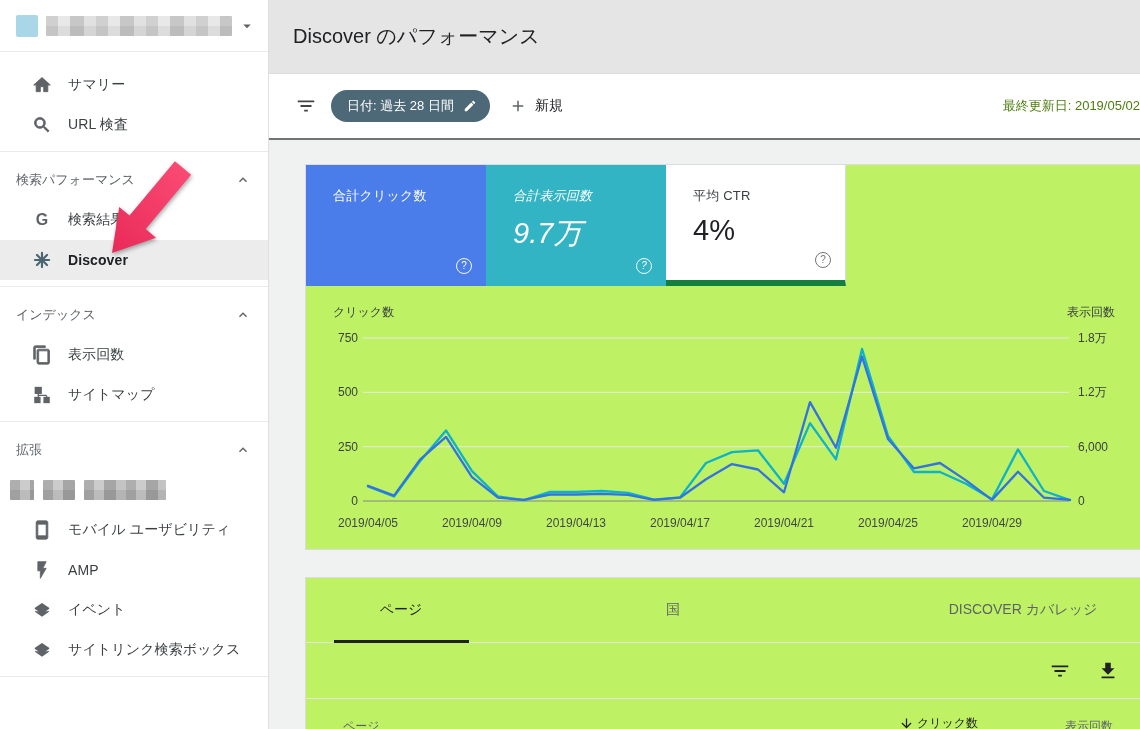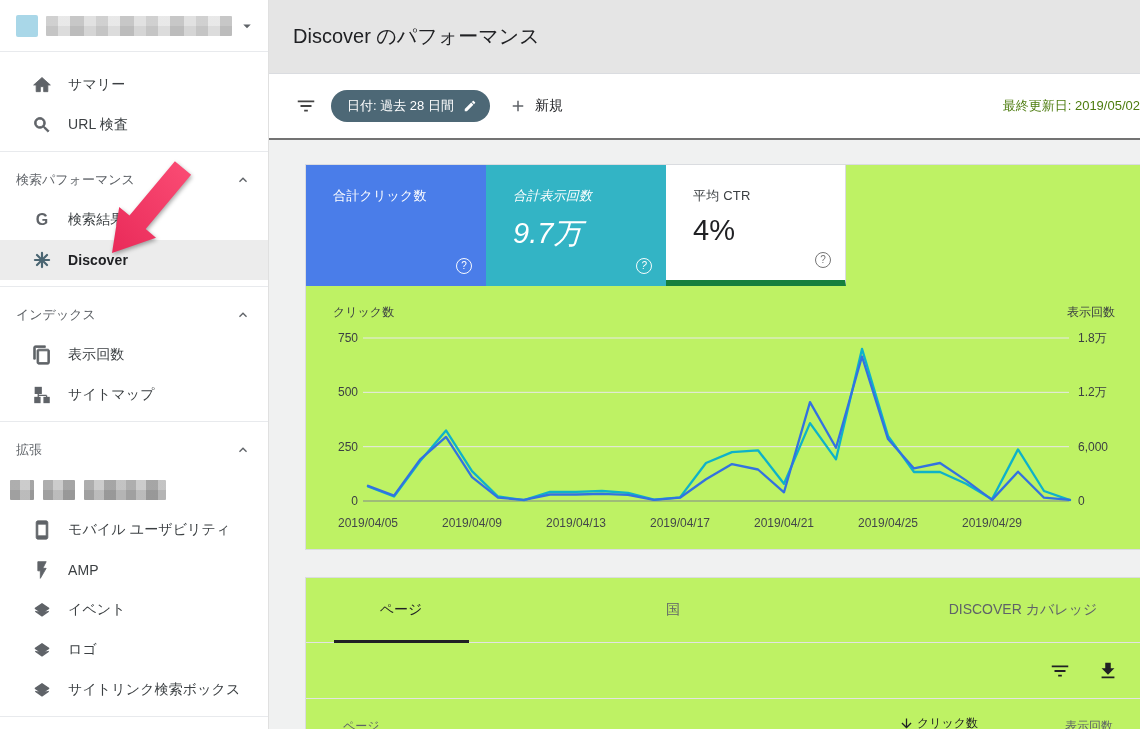--- a/index.html
+++ b/index.html
@@ -188,27 +188,20 @@
           <path d="M7 2v11h3v9l7-12h-4l4-8H7z"></path>
         </svg>
       <span class="nlabel">AMP</span>
     </div>
     <div class="nav-item">
       <svg class="nicon" viewBox="0 0 24 24" fill="none" stroke-width="1.6" stroke-linejoin="round">
         <polygon points="12 4.5 20 10 12 15.5 4 10"></polygon>
           <path d="M4 13.5L12 19l8-5.5"></path>
       </svg>
       <span class="nlabel">イベント</span>
-    </div>
-    <div class="nav-item">
-      <svg class="nicon" viewBox="0 0 24 24" fill="none" stroke-width="1.6" stroke-linejoin="round">
-        <polygon points="12 4.5 20 10 12 15.5 4 10"></polygon>
-          <path d="M4 13.5L12 19l8-5.5"></path>
-      </svg>
-      <span class="nlabel">ロゴ</span>
     </div>
     <div class="nav-item">
       <svg class="nicon" viewBox="0 0 24 24" fill="none" stroke-width="1.6" stroke-linejoin="round">
         <polygon points="12 4.5 20 10 12 15.5 4 10"></polygon>
           <path d="M4 13.5L12 19l8-5.5"></path>
       </svg>
       <span class="nlabel">サイトリンク検索ボックス</span>
     </div>
     <div class="nav-pad-b"></div>
       <div class="sdiv"></div>

